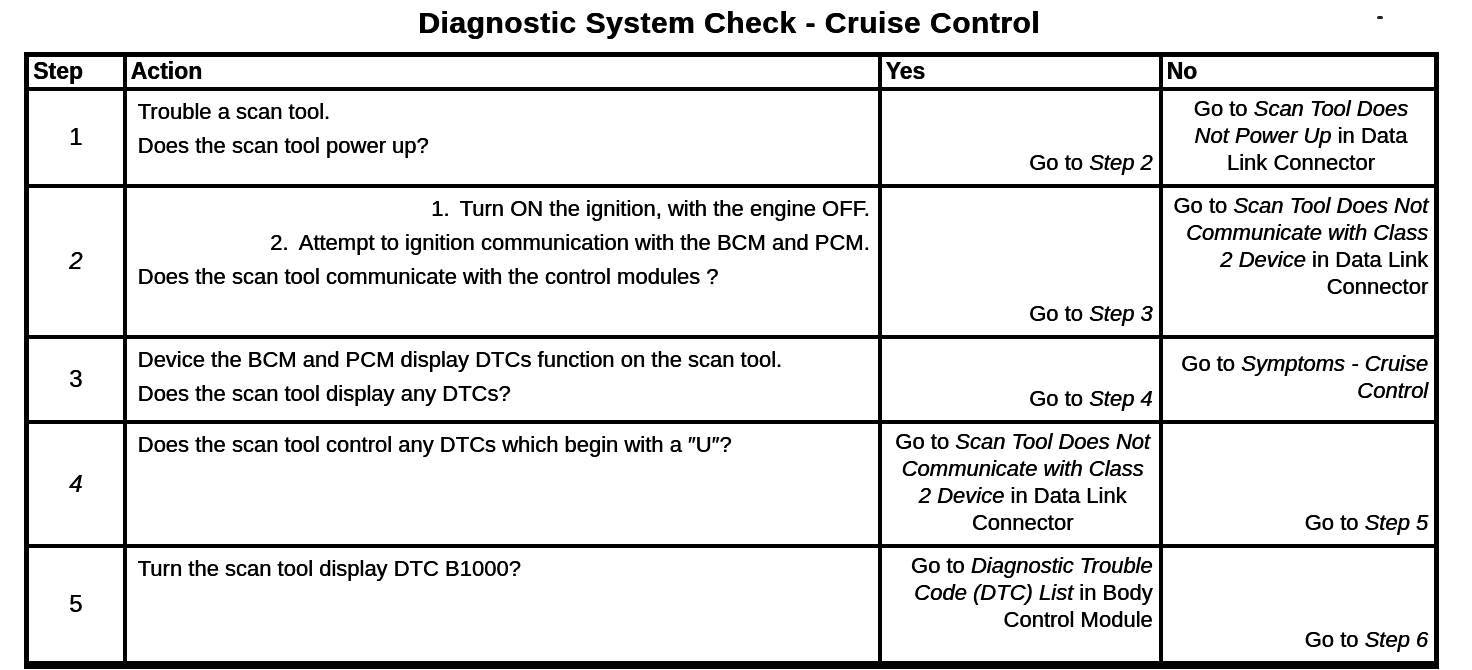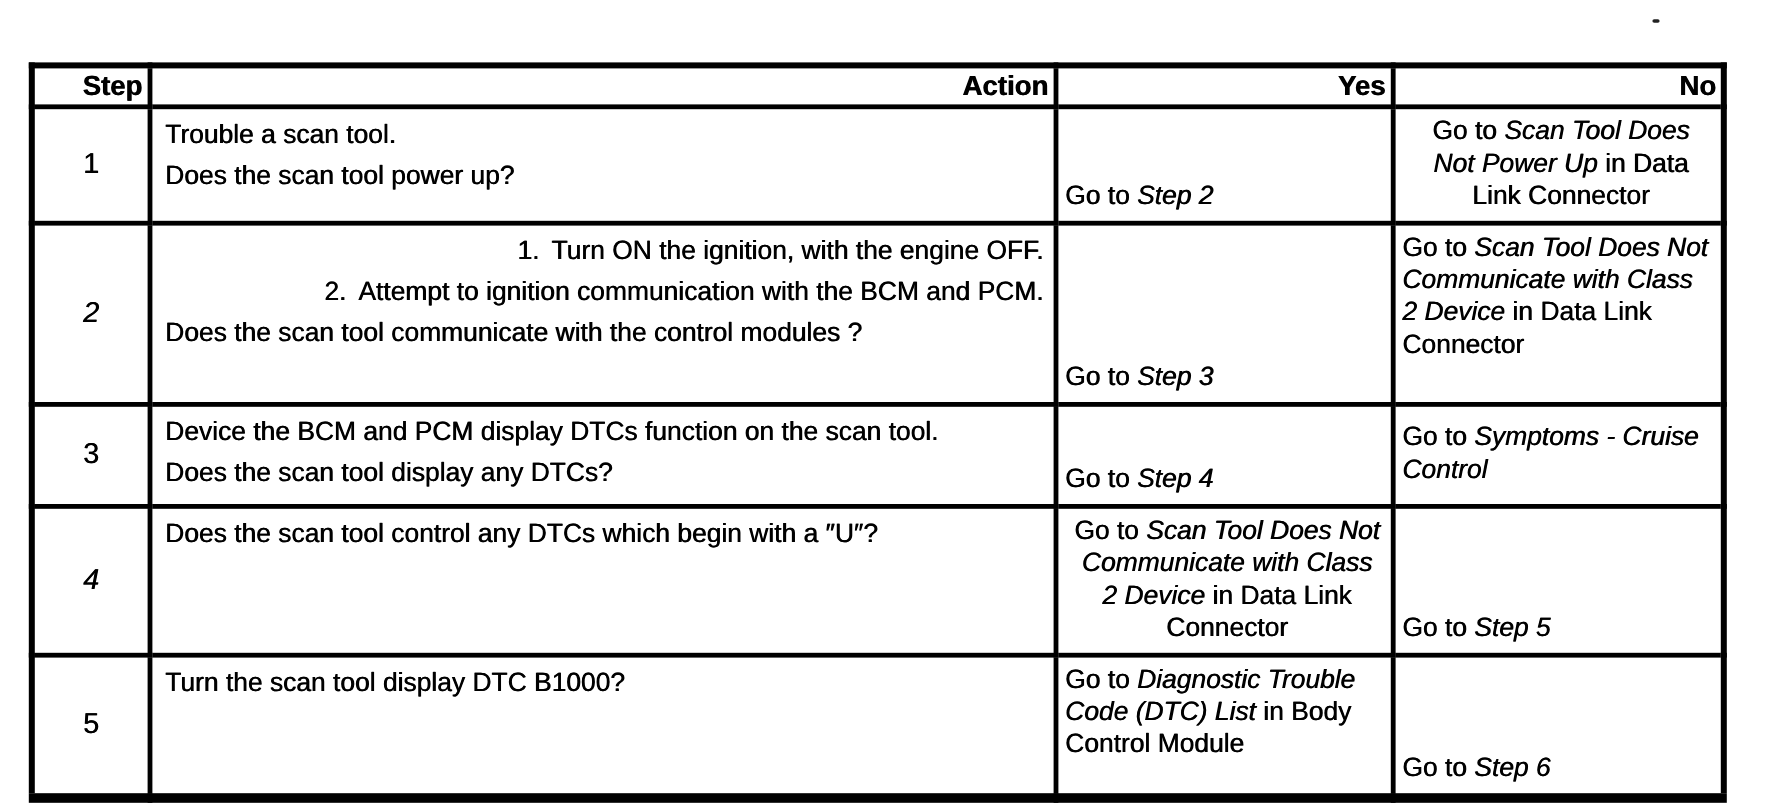--- a/index.html
+++ b/index.html
@@ -55,21 +55,21 @@
   }
   .diag-table thead tr { height: 34px; }
   .diag-table tbody tr:nth-child(1) { height: 96px; }
   .diag-table tbody tr:nth-child(2) { height: 151px; }
   .diag-table tbody tr:nth-child(3) { height: 71px; }
   .diag-table tbody tr:nth-child(4) { height: 115px; }
   .diag-table tbody tr:nth-child(5) { height: 119px; }
   .diag-table th {
     font-size: 23px;
     font-weight: bold;
-    text-align: right;
+    text-align: left;
     vertical-align: middle;
     padding: 0 4px;
   }
   td.step-cell {
     text-align: center;
     vertical-align: middle;
     font-size: 24px;
     padding: 0;
   }
   td.step-cell.italic-step { font-style: italic; }
@@ -81,28 +81,29 @@
   .action-line { margin: 0 0 7px 0; }
   .action-line.numbered { padding-left: 18px; text-align: right; }
   .action-line .num { margin-right: 10px; }
   td.ref-cell {
     padding: 4px 6px 8px 6px;
     line-height: 27px;
   }
   td.va-top    { vertical-align: top; }
   td.va-middle { vertical-align: middle; }
   td.va-bottom { vertical-align: bottom; }
-  td.ha-center .ref-text { text-align: left; }
+  td.ha-center .ref-text { text-align: right; }
   td.ha-left .ref-text   { text-align: center; padding-left: 5px; }
   .ref-text i { font-style: italic; }
 </style>
 </head>
 <body>
 
 <div class="page">
+  <h1 class="doc-title">Diagnostic System Check - Cruise Control</h1>
   <div class="scan-artifact"></div>
 
   <table class="diag-table">
     <colgroup>
       <col style="width:98px">
       <col style="width:755px">
       <col style="width:281px">
       <col style="width:276px">
     </colgroup>
     <thead>

